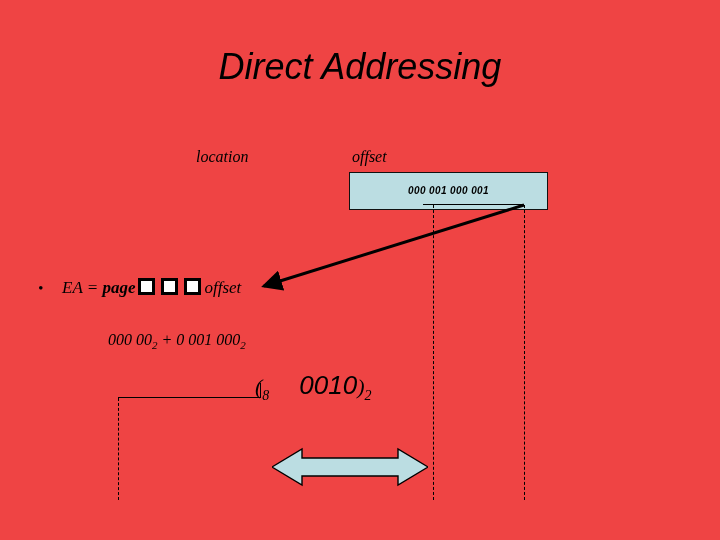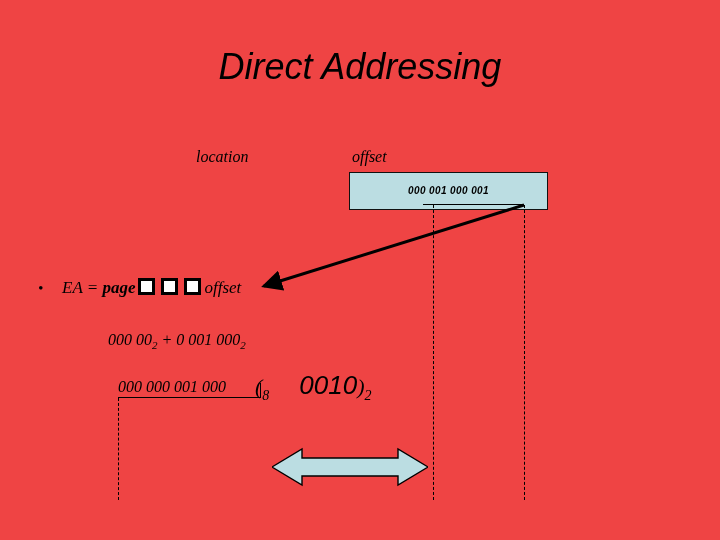--- a/index.html
+++ b/index.html
@@ -257,23 +257,20 @@
   </svg>
 
   <div id="bullet-row">
     <span id="bullet-dot">•</span><span id="ea-text">EA = </span><span id="page-text">page</span><span class="tofu"></span><span class="tofu"></span><span class="tofu"></span><span id="offset-text">offset</span>
   </div>
 
   <div id="equation-line">
     <span>000 00</span><sub>2</sub><span> + 0 001 000</span><sub>2</sub>
   </div>
 
-  <div id="result-line">
-    <span>000 000 001 000</span>
-  </div>
   <div id="result-rule"></div>
   <div id="result-tick"></div>
 
   <div id="overlay-label">
     <span>(</span><sub>8</sub><span class="big">0010</span><span>)</span><sub>2</sub>
   </div>
 
   <svg id="double-arrow" viewBox="0 0 156 42">
     <polygon points="0,21 30,3 30,12 126,12 126,3 156,21 126,39 126,30 30,30 30,39" fill="#bbdde2" stroke="#000000" stroke-width="1.4"></polygon>
   </svg>

